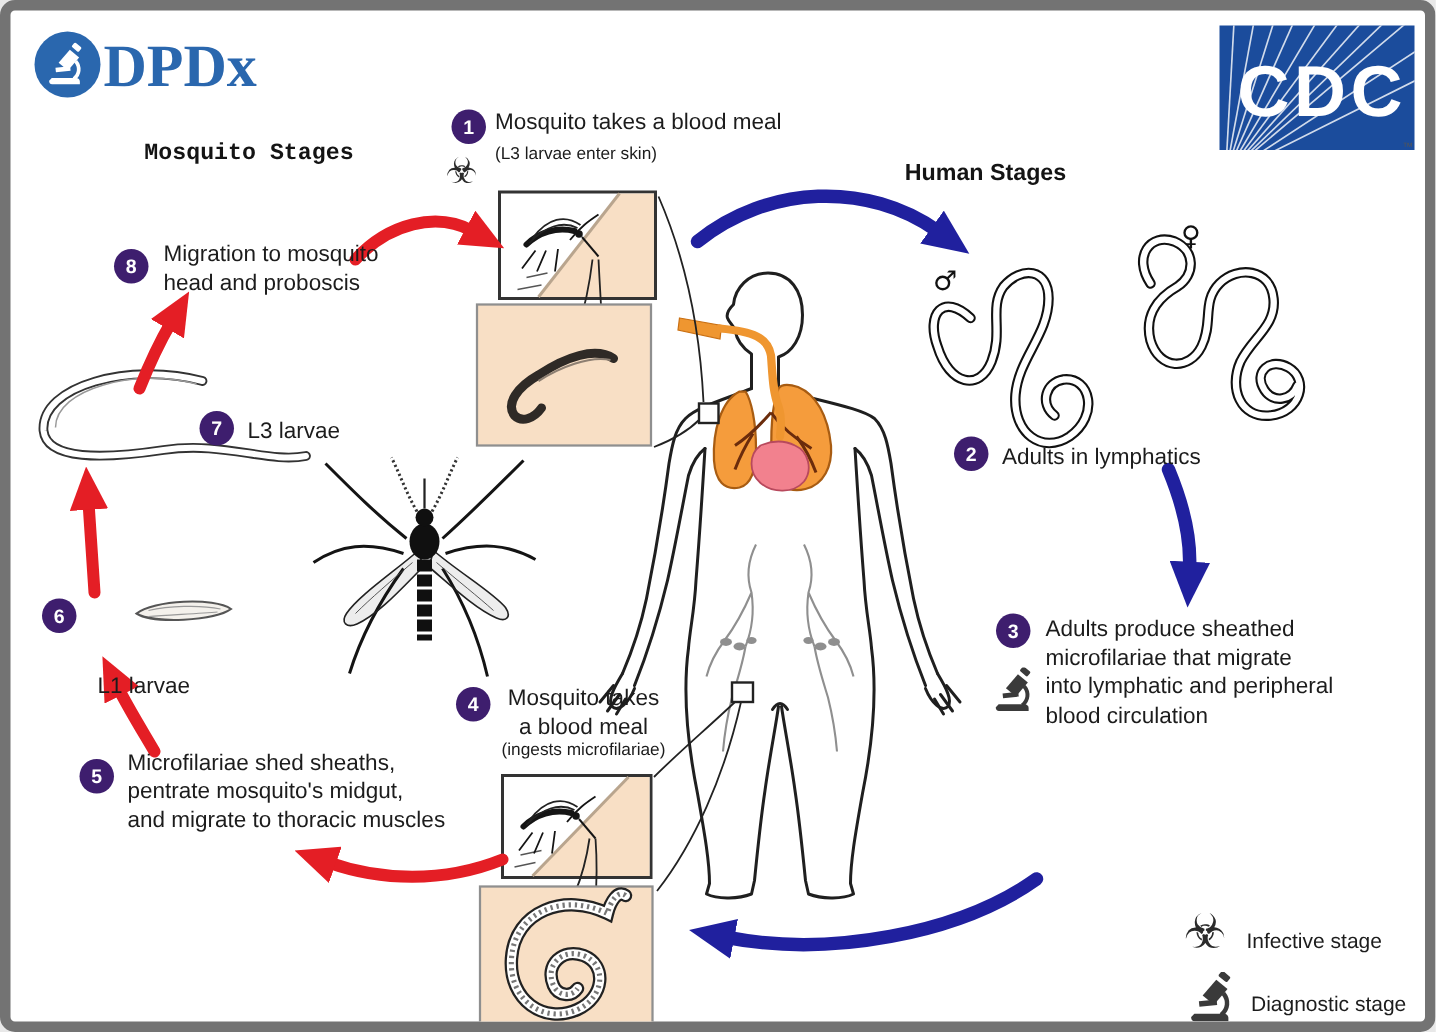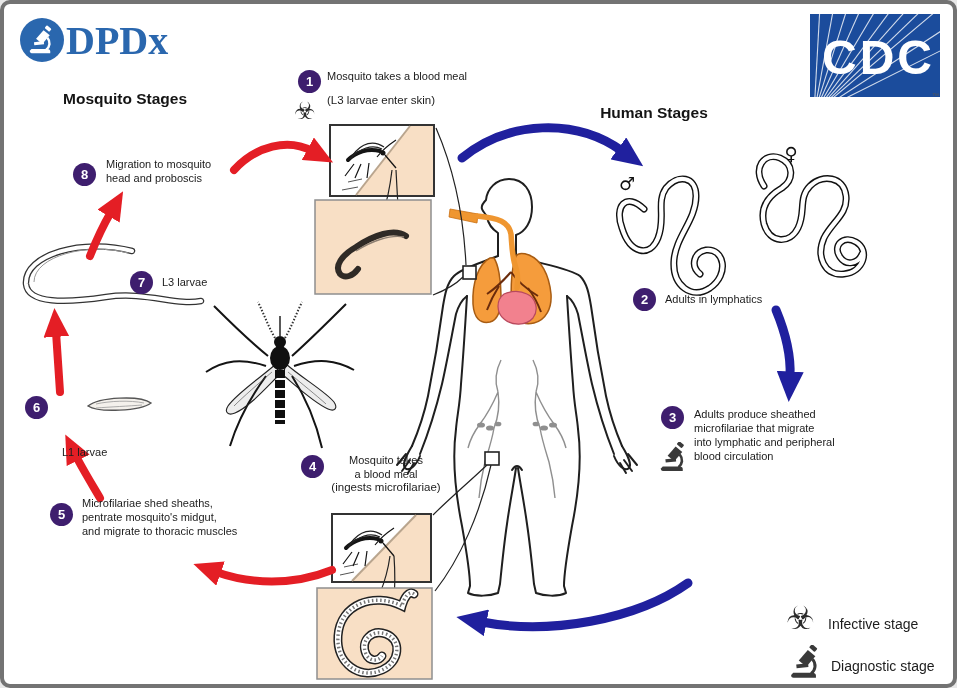--- a/index.html
+++ b/index.html
@@ -1,33 +1,33 @@
 <!DOCTYPE html>
 <html><head>
 <meta charset="utf-8">
 <style>
   html,body{margin:0;padding:0;background:#e8e8e8;}
   .frame{
     position:relative;width:957px;height:688px;box-sizing:border-box;
-    background:#ffffff;border:4px solid #737373;border-radius:10px;
+    background:#ffffff;border:7px solid #737373;border-radius:10px;
     overflow:hidden;font-family:"Liberation Sans",sans-serif;color:#1c1c1c;
   }
   .artwork{position:absolute;left:0;top:0;width:957px;height:688px;z-index:1;}
   .txt{position:absolute;z-index:3;}
   .title{
     left:290px;top:14px;width:380px;text-align:center;
     font-size:20px;font-weight:bold;font-style:italic;letter-spacing:.2px;color:#151515;
   }
   .section-h{font-size:15.5px;font-weight:bold;color:#141414;}
   .stage-circle{
     width:23px;height:23px;border-radius:50%;background:#3e1e6e;color:#fff;
     font-weight:bold;font-size:13px;display:flex;align-items:center;justify-content:center;
     z-index:3;position:absolute;
   }
-  .stage-text{font-size:11px;line-height:1.28;color:#1c1c1c;}
+  .stage-text{font-size:15px;line-height:1.28;color:#1c1c1c;}
   .stage-sub{font-size:11.5px;line-height:1.2;color:#1c1c1c;}
   .glyph-bio{font-family:"DejaVu Sans",sans-serif;color:#2b2b2b;line-height:1;}
   .legend-label{font-size:14px;color:#1c1c1c;text-align:center;}
   .cdc-tm{font-size:7px;color:#555;}
   .micro-icon{color:#3a3a3a;}
 </style>
 </head>
 <body>
 
 <div class="frame">
@@ -231,21 +231,21 @@
 
     <g stroke="#20209e" fill="none" stroke-linecap="round">
       <path d="M458,154 C505,116 572,114 618,147" stroke-width="9" marker-end="url(#ah-blue)"></path>
       <path d="M772,306 C782,330 787,352 786,372" stroke-width="9" marker-end="url(#ah-blue)"></path>
       <path d="M684,579 C632,616 545,631 478,618" stroke-width="9" marker-end="url(#ah-blue)"></path>
     </g>
   </svg>
 
   <div class="txt cdc-tm" style="left:928px;top:88px;">™</div>
 
-  <div class="txt section-h" style="left:59px;top:86px;width:200px;text-align:left;">Mosquito Stages</div>
+  <div class="txt section-h" style="left:59px;top:86px;width:200px;text-align:center;font-family:Liberation Mono, monospace;">Mosquito Stages</div>
   <div class="txt section-h" style="left:550px;top:86px;width:200px;text-align:center;margin-top:14px;">Human Stages</div>
 
   <div class="stage-circle" style="left:294px;top:66px;">
     <span>1</span>
   </div>
   <div class="txt stage-text" style="left:323px;top:65px;">Mosquito takes a blood meal</div>
   <div class="txt stage-sub" style="left:323px;top:90px;">(L3 larvae enter skin)</div>
   <div class="txt glyph-bio" style="left:290px;top:95px;font-size:24px;">☣</div>
 
   <div class="stage-circle" style="left:629px;top:284px;">

